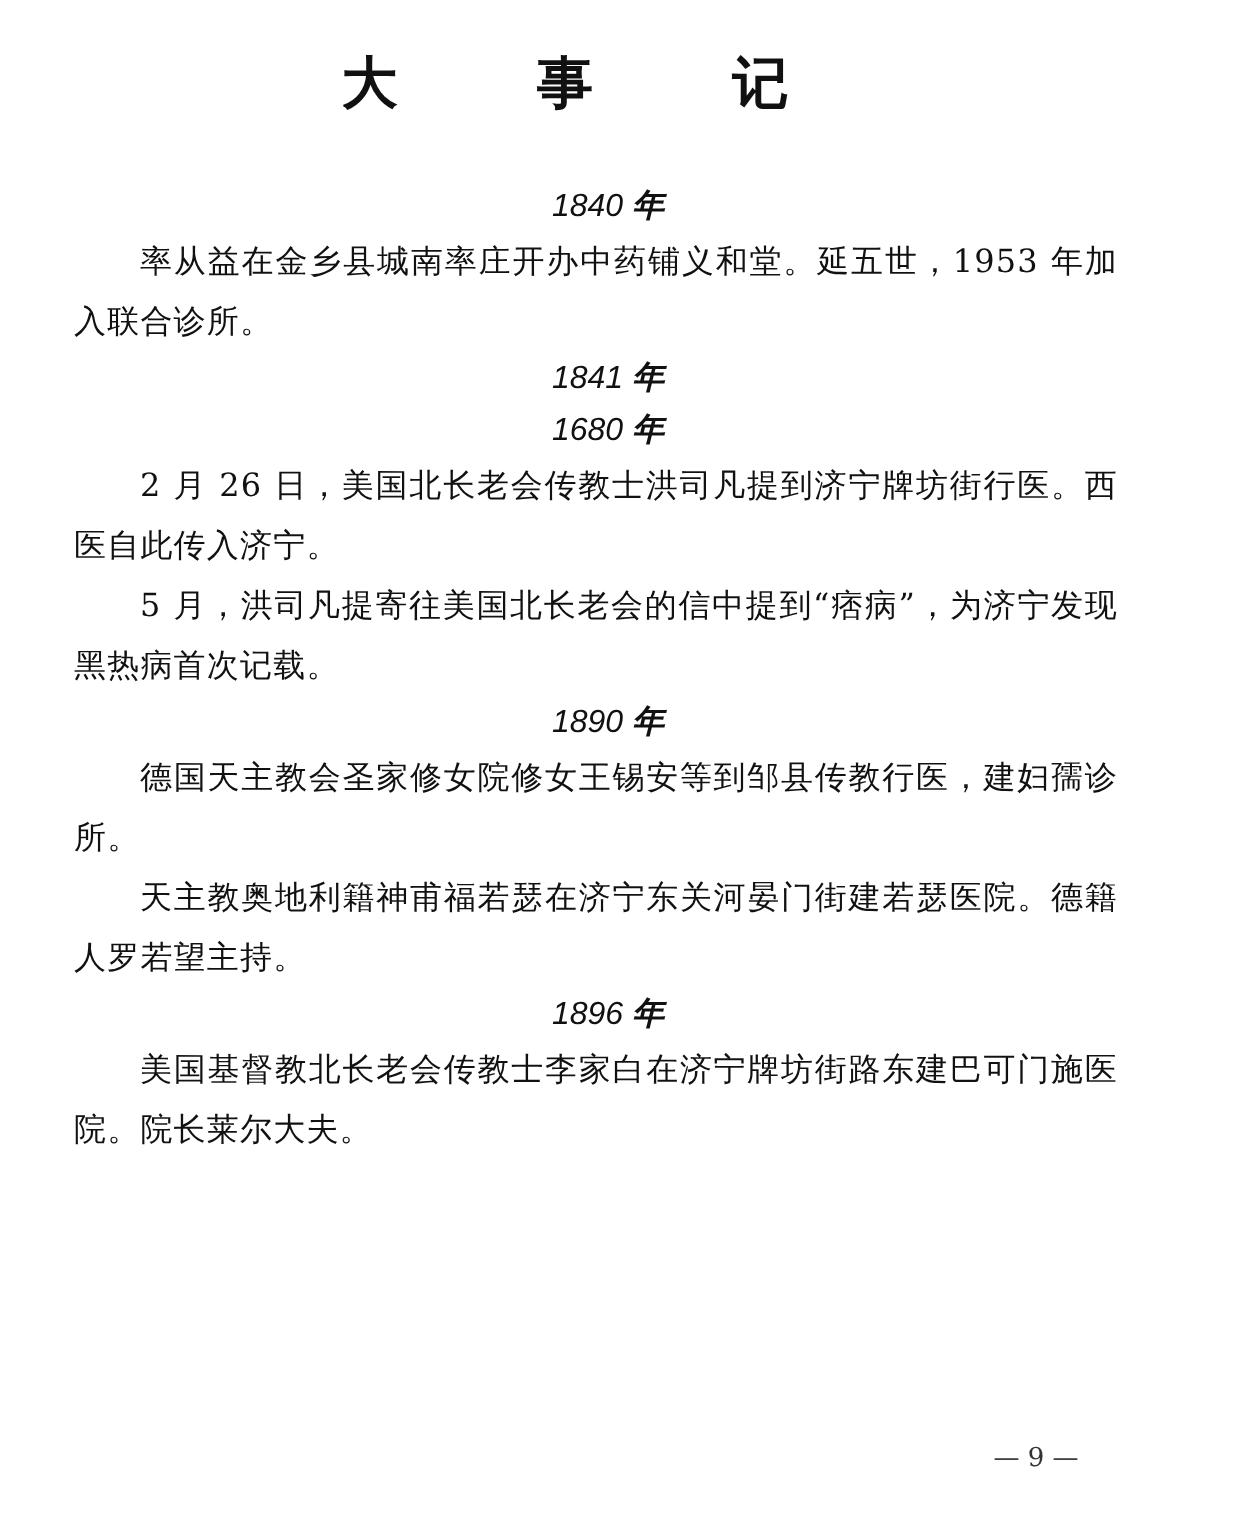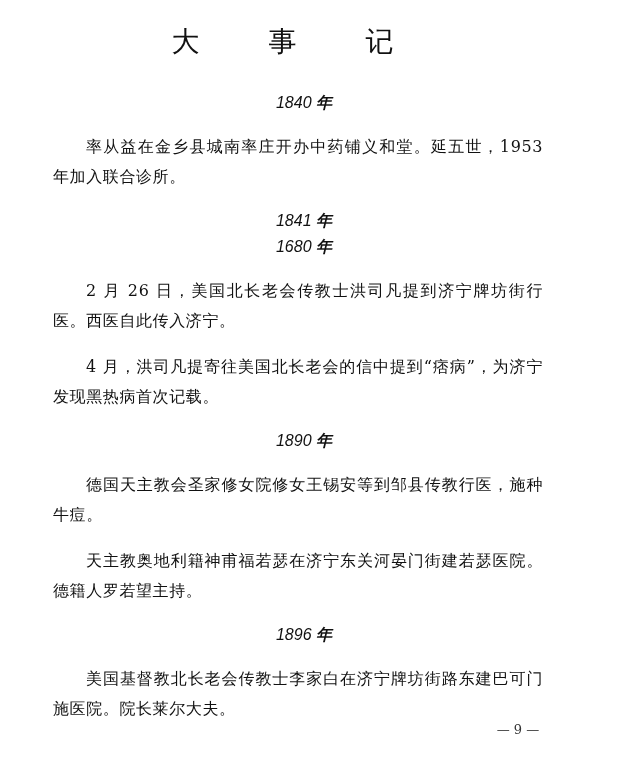--- a/index.html
+++ b/index.html
@@ -1,31 +1,31 @@
 <!DOCTYPE html>
 <html><head>
 <meta charset="utf-8">
 <style>
   html, body { margin: 0; padding: 0; background: #ffffff; }
   body { width: 624px; height: 760px; position: relative; overflow: hidden; color: #111; }
   .page { position: absolute; left: 0; top: 0; width: 624px; height: 760px; }
   .title {
     position: absolute; left: 0; width: 583px; top: 22px; text-align: center;
-    font-family: "DejaVu Serif", serif; font-weight: normal; font-size: 28px;
+    font-family: "DejaVu Serif", serif; font-weight: bold; font-size: 28px;
     letter-spacing: 30px; line-height: 40px; padding-left: 12px; box-sizing: border-box;
   }
   .content { position: absolute; left: 37px; top: 90px; width: 522px; }
   .year {
     text-align: center; font-family: "Liberation Sans", sans-serif;
     font-size: 16px; line-height: 26px; height: 26px; margin: 0; padding-left: 12px; font-style: italic;
   }
   .year .nian { font-weight: bold; font-family: "DejaVu Sans", sans-serif; }
   .para {
     font-family: "DejaVu Serif", serif; font-size: 16px; line-height: 30px;
-    text-indent: 33px; margin: 16px; text-align: justify; text-align-last: left;
+    text-indent: 33px; margin: 0; text-align: justify; text-align-last: left;
     letter-spacing: 0.6px;
   }
   .pagenum {
     position: absolute; left: 488px; top: 722px; width: 60px; text-align: center;
     font-family: "DejaVu Serif", serif; font-size: 13px; color: #333;
   }
 </style>
 </head>
 <body>
 
@@ -36,25 +36,25 @@
     <section>
       <div class="year"><span>1840</span> <span class="nian">年</span></div>
       <p class="para">率从益在金乡县城南率庄开办中药铺义和堂。延五世，1953 年加入联合诊所。</p>
     </section>
     <section>
       <div class="year"><span>1841</span> <span class="nian">年</span></div>
     </section>
     <section>
       <div class="year"><span>1680</span> <span class="nian">年</span></div>
       <p class="para">2 月 26 日，美国北长老会传教士洪司凡提到济宁牌坊街行医。西医自此传入济宁。</p>
-      <p class="para">4 月，洪司凡提寄往美国北长老会的信中提到“痞病”，为济宁发现黑热病首次记载。</p>
+      <p class="para">5 月，洪司凡提寄往美国北长老会的信中提到“痞病”，为济宁发现黑热病首次记载。</p>
     </section>
     <section>
       <div class="year"><span>1890</span> <span class="nian">年</span></div>
-      <p class="para">德国天主教会圣家修女院修女王锡安等到邹县传教行医，施种牛痘。</p>
+      <p class="para">德国天主教会圣家修女院修女王锡安等到邹县传教行医，建妇孺诊所。</p>
     </section>
     <section>
       <p class="para">天主教奥地利籍神甫福若瑟在济宁东关河晏门街建若瑟医院。德籍人罗若望主持。</p>
     </section>
     <section>
       <div class="year"><span>1896</span> <span class="nian">年</span></div>
       <p class="para">美国基督教北长老会传教士李家白在济宁牌坊街路东建巴可门施医院。院长莱尔大夫。</p>
     </section>
   </div>
 

